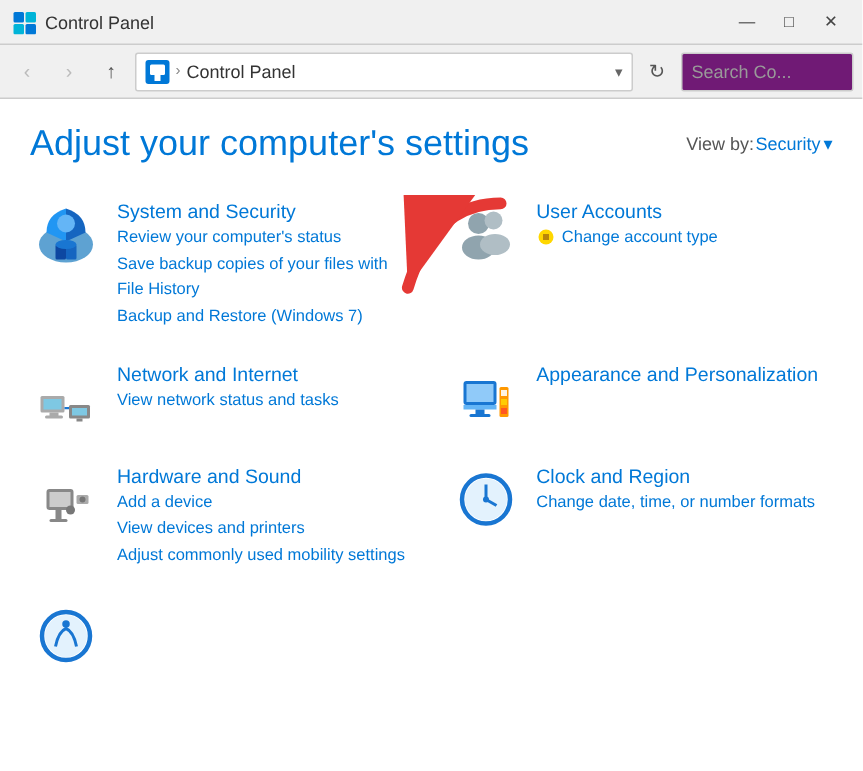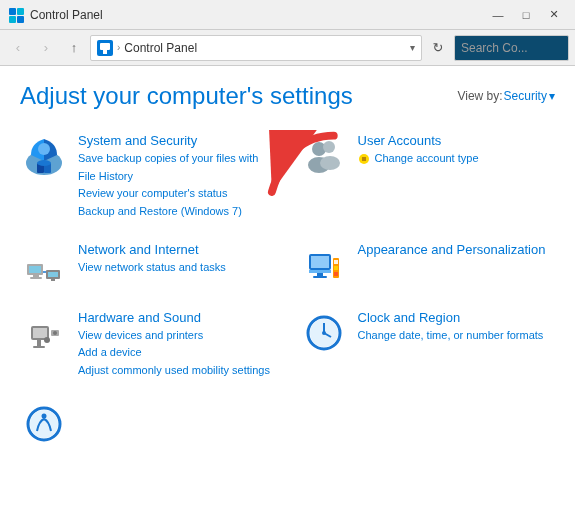--- a/index.html
+++ b/index.html
@@ -125,21 +125,21 @@
       background: transparent;
     }
     .search-box {
       width: 115px;
       height: 26px;
       border: 1px solid #ccc;
       display: flex;
       align-items: center;
       padding: 0 6px;
       border-radius: 2px;
-      background: #0c4a6e;
+      background: #701a75;
     }
     .search-input {
       flex: 1;
       border: none;
       outline: none;
       font-size: 12px;
       color: #999;
       background: transparent;
     }
 
@@ -291,22 +291,22 @@
             <path d="M21 4 L21 26 L8 20 Q8 8 21 4Z" fill="#2196F3"></path>
             <path d="M21 4 L21 26 L34 20 Q34 8 21 4Z" fill="#1565C0"></path>
             <circle cx="21" cy="14" r="6" fill="#64B5F6"></circle>
             <rect x="14" y="28" width="7" height="10" rx="1" fill="#0d47a1"></rect>
             <rect x="21" y="28" width="7" height="10" rx="1" fill="#1565C0"></rect>
             <ellipse cx="21" cy="28" rx="7" ry="3" fill="#1976D2"></ellipse>
           </svg>
         </div>
         <div class="item-text">
           <div class="item-title">System and Security</div>
+          <span class="item-link">Review your computer's status</span>
           <span class="item-link">Save backup copies of your files with File History</span>
-          <span class="item-link">Review your computer's status</span>
           <span class="item-link">Backup and Restore (Windows 7)</span>
         </div>
       </div>
 
       <div class="item-row">
         <div class="item-icon">
           <svg width="42" height="42" viewBox="0 0 42 42">
             <circle cx="16" cy="14" r="7" fill="#90A4AE"></circle>
             <ellipse cx="16" cy="30" rx="11" ry="8" fill="#90A4AE"></ellipse>
             <circle cx="26" cy="12" r="6" fill="#B0BEC5"></circle>
@@ -370,22 +370,22 @@
             <rect x="10" y="16" width="14" height="10" fill="#ccc"></rect>
             <circle cx="24" cy="28" r="3" fill="#777"></circle>
             <rect x="14" y="28" width="4" height="6" fill="#888"></rect>
             <rect x="10" y="34" width="12" height="2" rx="1" fill="#888"></rect>
             <rect x="28" y="18" width="8" height="6" rx="1" fill="#aaa"></rect>
             <circle cx="32" cy="21" r="2" fill="#777"></circle>
           </svg>
         </div>
         <div class="item-text">
           <div class="item-title">Hardware and Sound</div>
+          <span class="item-link">Add a device</span>
           <span class="item-link">View devices and printers</span>
-          <span class="item-link">Add a device</span>
           <span class="item-link">Adjust commonly used mobility settings</span>
         </div>
       </div>
 
       <div class="item-row">
         <div class="item-icon">
           <svg width="42" height="42" viewBox="0 0 42 42">
             <circle cx="21" cy="21" r="16" fill="none" stroke="#1976D2" stroke-width="3"></circle>
             <circle cx="21" cy="21" r="14" fill="#E3F2FD"></circle>
             <line x1="21" y1="21" x2="21" y2="11" stroke="#1976D2" stroke-width="2"></line>

